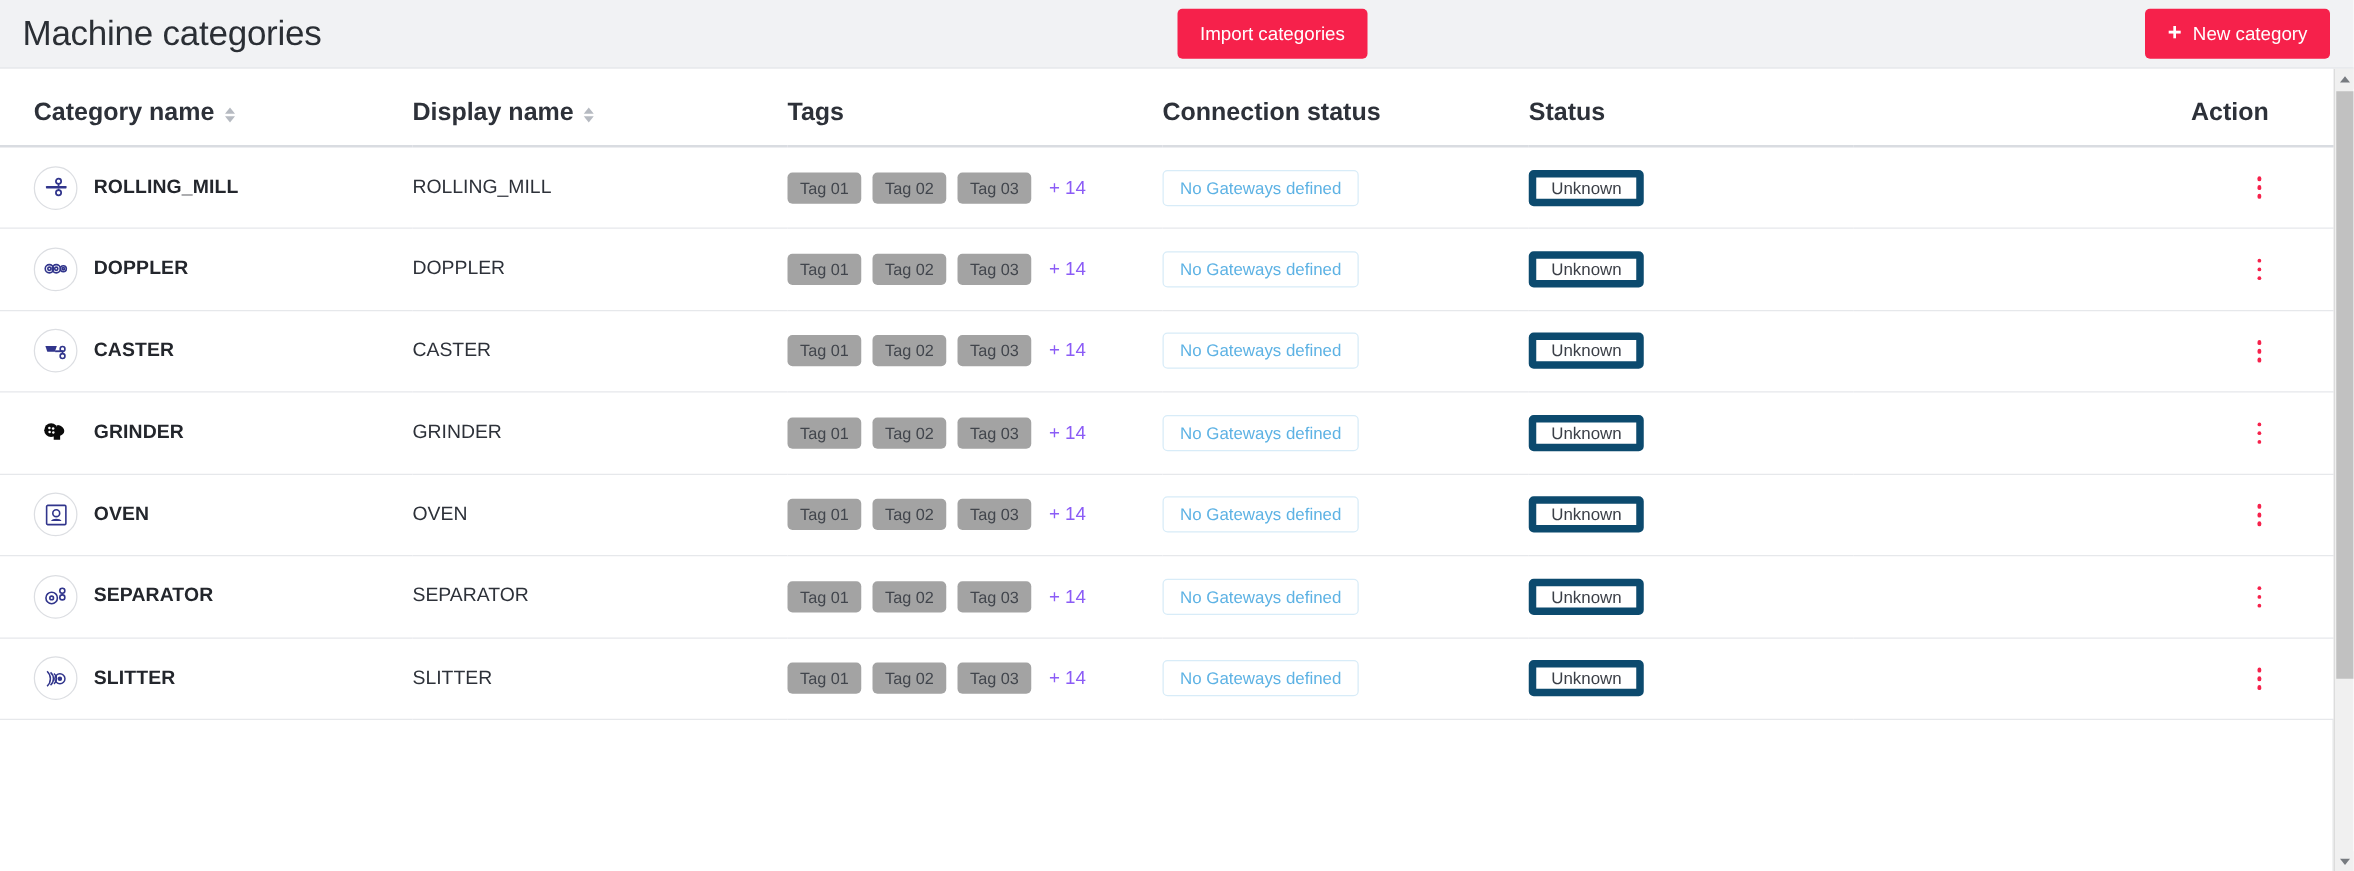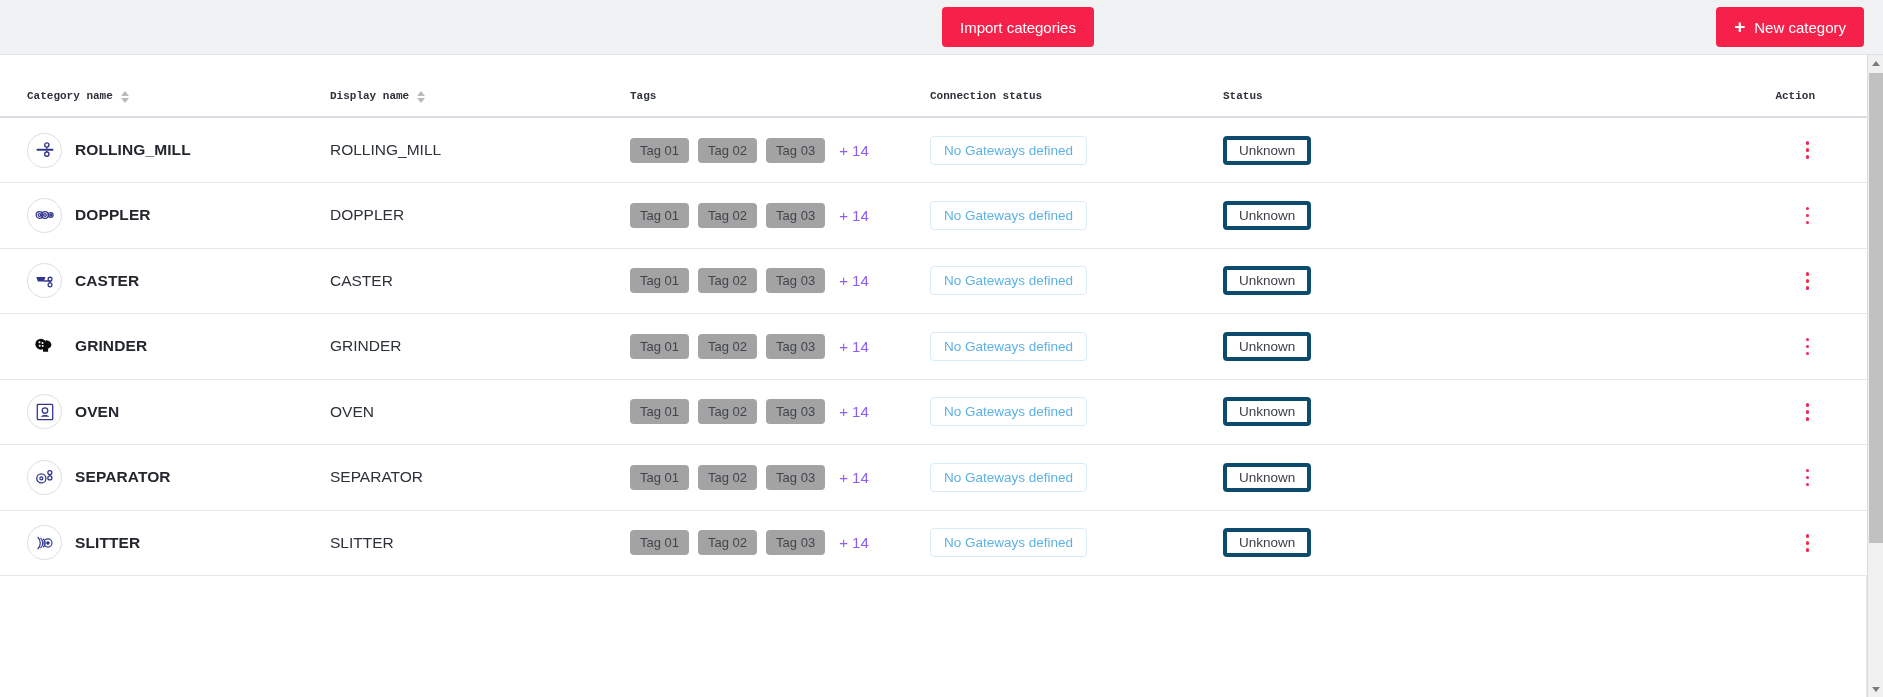--- a/index.html
+++ b/index.html
@@ -89,29 +89,28 @@
   }
 
   table.cat-table {
     width: 1867px;
     border-collapse: collapse;
     table-layout: fixed;
     background: #ffffff;
   }
   .cat-table th {
     text-align: left;
-    font-size: 11px;
+    font-size: 20px;
     font-weight: 700;
     color: #2d3139;
     padding: 0 0 14px 0;
     vertical-align: bottom;
     height: 62px;
     border-bottom: 2px solid #d9dce1;
     white-space: nowrap;
-    font-family: Liberation Mono, monospace;
   }
   .cat-table td {
     border-bottom: 1px solid #e6e8eb;
     height: 65.5px;
     vertical-align: middle;
     padding: 0;
   }
   tr.row:last-child td { border-bottom: 1px solid #e6e8eb; }
 
   .c-name   { width: 330px; padding-left: 27px !important; }
@@ -203,21 +202,21 @@
     height: 29px;
     padding: 0 13px;
     white-space: nowrap;
   }
 
   
   .status-pill {
     display: inline-flex;
     align-items: center;
     justify-content: center;
-    border: 4px solid #0c4a6e;
+    border: 6px solid #0c4a6e;
     border-radius: 4px;
     color: #3b3f47;
     background: #ffffff;
     font-size: 13.5px;
     height: 29px;
     padding: 0 12px;
     white-space: nowrap;
   }
 
   
@@ -267,20 +266,21 @@
     background: #c1c1c1;
     border-radius: 0;
   }
 </style>
 </head>
 <body>
 
 <div id="app">
 
   <div class="page-header">
+    <div class="page-title">Machine categories</div>
 
     <div class="header-center">
       <button class="btn-primary">
         <span>Import categories</span>
       </button>
     </div>
 
     <div class="header-right">
       <button class="btn-primary">
         <span class="plus-icon">+</span>

